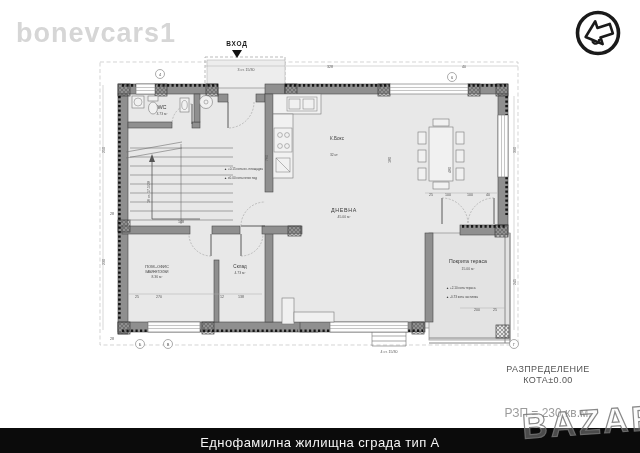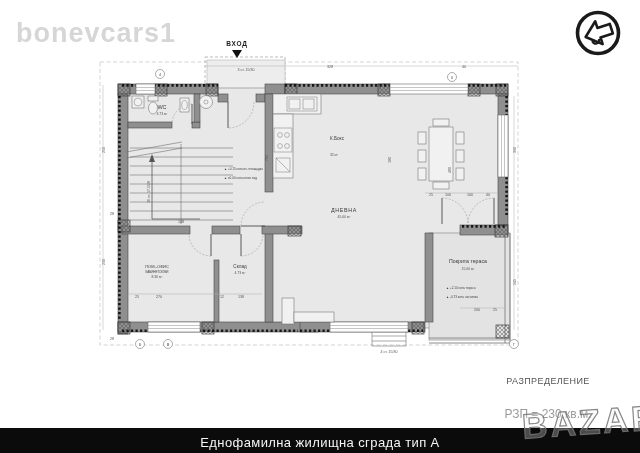--- a/index.html
+++ b/index.html
@@ -4,21 +4,21 @@
 <style>
   html,body{margin:0;padding:0;background:#fff;}
   body{width:640px;height:453px;position:relative;overflow:hidden;
        font-family:"Liberation Sans",sans-serif;}
   .brand{position:absolute;left:16px;top:18px;font-size:27px;font-weight:700;
          letter-spacing:1px;color:#d6d6d6;z-index:3;}
   .logo{position:absolute;left:573px;top:8px;width:50px;height:50px;z-index:3;}
   .plan-svg{position:absolute;left:0;top:0;z-index:1;}
   .title-block{position:absolute;top:364px;right:6px;width:172px;text-align:center;
                z-index:5;color:#555;}
-  .tb-line{font-size:9px;line-height:11px;letter-spacing:.4px;margin-top:12px;}
+  .tb-line{font-size:9px;line-height:11px;letter-spacing:.4px;}
   .tb-zp{font-size:12px;margin-top:7px;color:#666;}
   .tb-rzp{font-size:12px;margin-top:20px;color:#9b9b9b;position:relative;z-index:5;}
   .footer-bar{position:absolute;left:0;top:428px;width:640px;height:29px;
               background:#0b0b0b;z-index:2;display:flex;align-items:center;justify-content:center;}
   .footer-title{color:#f5f5f5;font-size:13px;letter-spacing:.4px;}
   .bazar{position:absolute;left:522px;top:402px;z-index:6;font-size:35px;font-weight:700;
          letter-spacing:3px;color:rgba(245,245,245,0.28);
          -webkit-text-stroke:1.2px rgba(115,115,115,0.85);
          transform:rotate(-4deg);}
   
@@ -326,20 +326,21 @@
       <text x="140" y="345.5" class="axis-t">Б</text>
       <circle cx="168" cy="344" r="4.5" class="axis-c"></circle>
       <text x="168" y="345.5" class="axis-t">В</text>
       <circle cx="514" cy="344" r="4.5" class="axis-c"></circle>
       <text x="514" y="345.5" class="axis-t">Г</text>
     </g>
 </svg>
 
 <div class="title-block">
   <div class="tb-line">РАЗПРЕДЕЛЕНИЕ</div>
+  <div class="tb-line">КОТА±0.00</div>
   <div class="tb-rzp">РЗП = 230 кв.м.</div>
 </div>
 
 <div class="bazar">BAZAR</div>
 
 <div class="footer-bar">
   <span class="footer-title">Еднофамилна жилищна сграда тип А</span>
 </div>
 
 </body></html>

